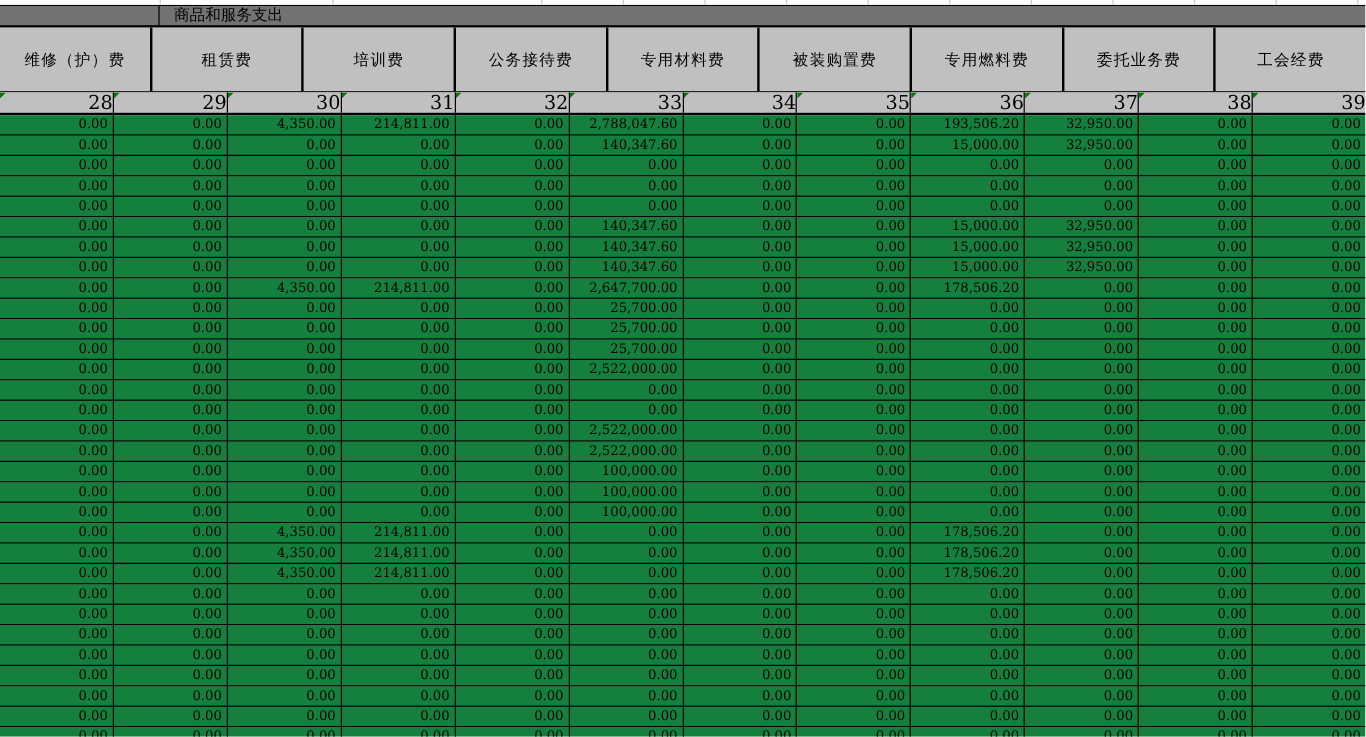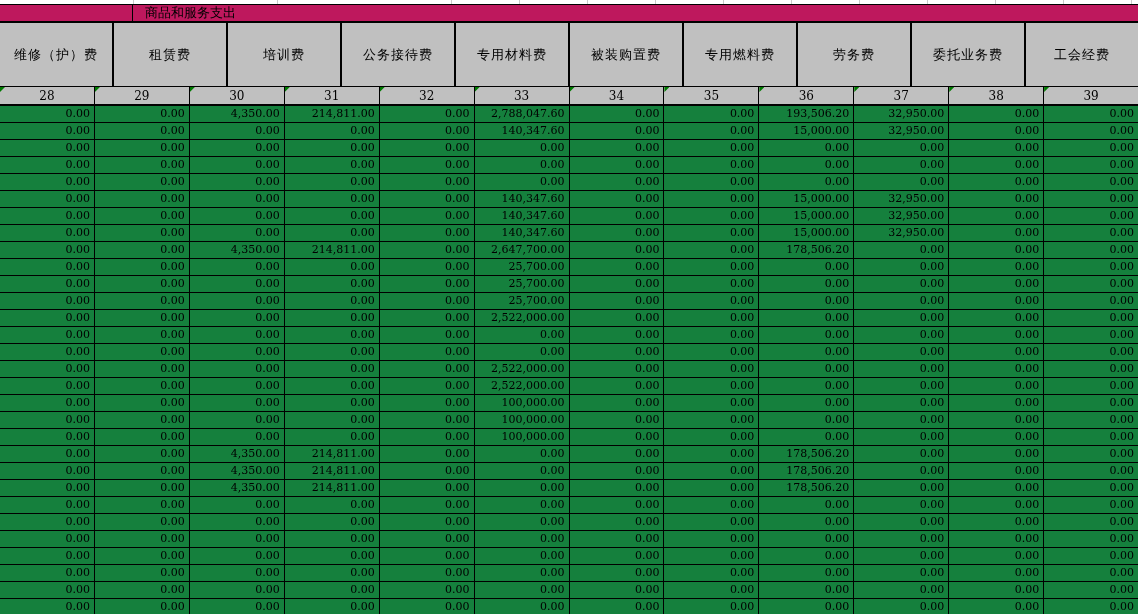--- a/index.html
+++ b/index.html
@@ -12,41 +12,41 @@
     font-family:"DejaVu Serif", serif;
     color:#000;
   }
   
   .top-strip { position:relative; height:4px; background:#fff; }
   .top-strip .tick { position:absolute; top:0; bottom:0; width:1px; background:#c9c9c9; }
 
   
   .band {
     display:flex; height:19px;
-    background:#be185d;
+    background:#737373;
     border-top:1px solid #000;
     border-bottom:2px solid #000;
   }
   .band-left { width:133px; border-right:1px solid #000; }
   .band-cell { flex:1; display:flex; align-items:center; padding-left:12px; font-size:13px; }
 
   
-  .hdr-row { display:flex; height:64px; background:#c0c0c0; border-bottom:1px solid #000; }
+  .hdr-row { display:flex; height:54px; background:#c0c0c0; border-bottom:1px solid #000; }
   .hdr-cell {
     flex:1; display:flex; align-items:center; justify-content:center;
     border-right:2px solid #000; font-size:13px; letter-spacing:1px;
     text-align:center; overflow:hidden; white-space:nowrap;
   }
   .hdr-cell:last-child { border-right:none; }
 
   
   .num-row { display:flex; height:19px; background:#c0c0c0; border-bottom:2px solid #000; }
   .num-cell {
-    flex:1; position:relative; display:flex; align-items:center; justify-content:center;
-    border-right:1px solid #000; font-size:12px;
+    flex:1; position:relative; display:flex; align-items:center; justify-content:flex-end;
+    border-right:1px solid #000; font-size:16px;
   }
   .num-cell:last-child { border-right:none; }
   .tri {
     position:absolute; top:0; left:0; width:5px; height:5px;
     clip-path:polygon(0 0, 100% 0, 0 100%);
   }
 
   
   .grid .row { display:flex; height:17px; background:#15803d; }
   .cell {
@@ -88,21 +88,20 @@
   </div>
 
   <div class="hdr-row">
       <div class="hdr-cell">维修（护）费</div>
       <div class="hdr-cell">租赁费</div>
       <div class="hdr-cell">培训费</div>
       <div class="hdr-cell">公务接待费</div>
       <div class="hdr-cell">专用材料费</div>
       <div class="hdr-cell">被装购置费</div>
       <div class="hdr-cell">专用燃料费</div>
-      <div class="hdr-cell">劳务费</div>
       <div class="hdr-cell">委托业务费</div>
       <div class="hdr-cell">工会经费</div>
     </div>
 
   <div class="num-row">
       <div class="num-cell">
         <div class="tri" style="background: rgb(0, 122, 0);"></div>
         <span>28</span>
       </div>
       <div class="num-cell">

